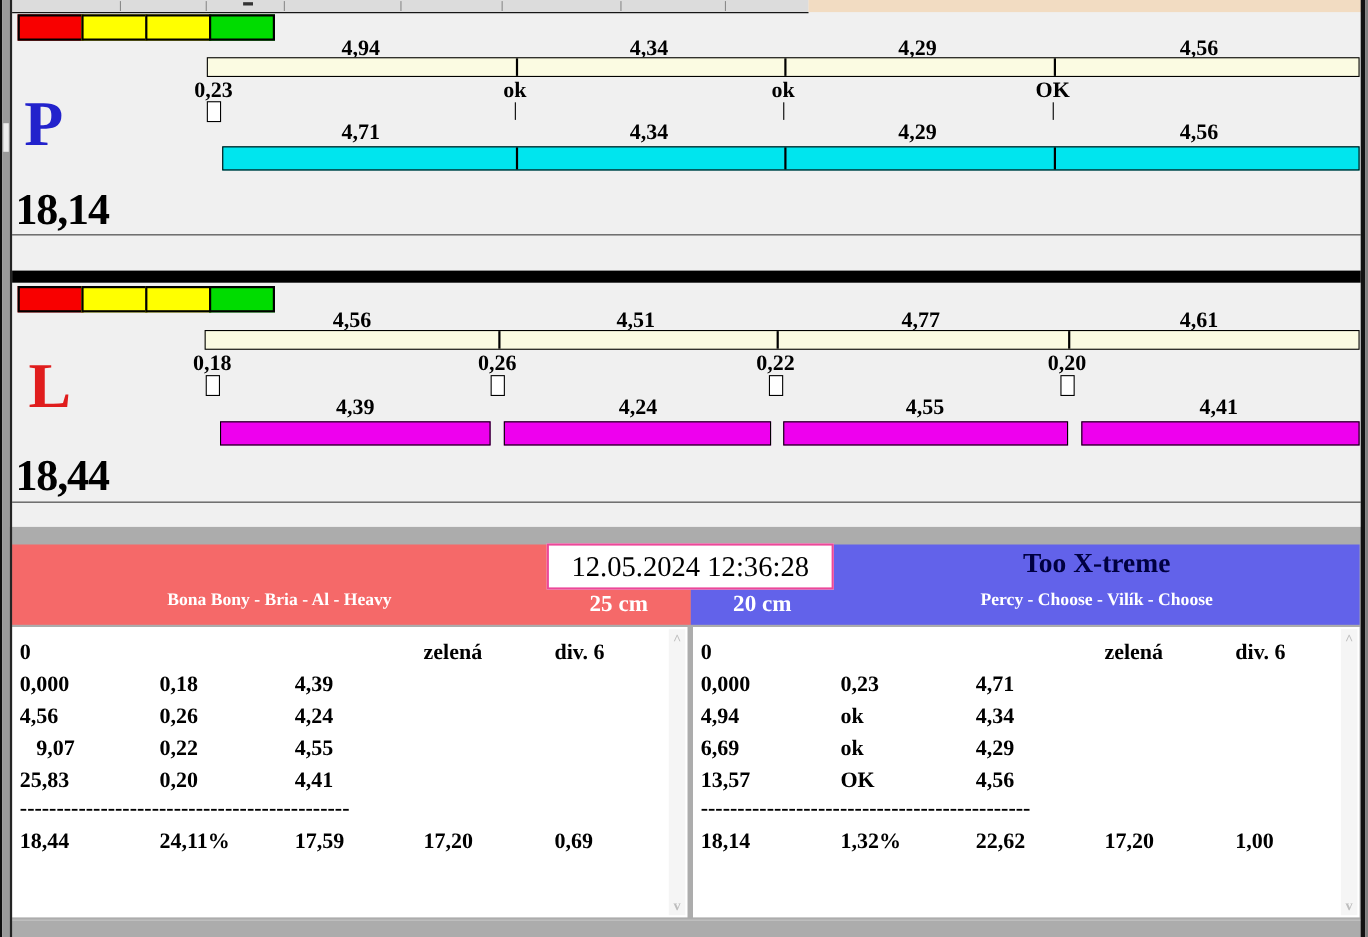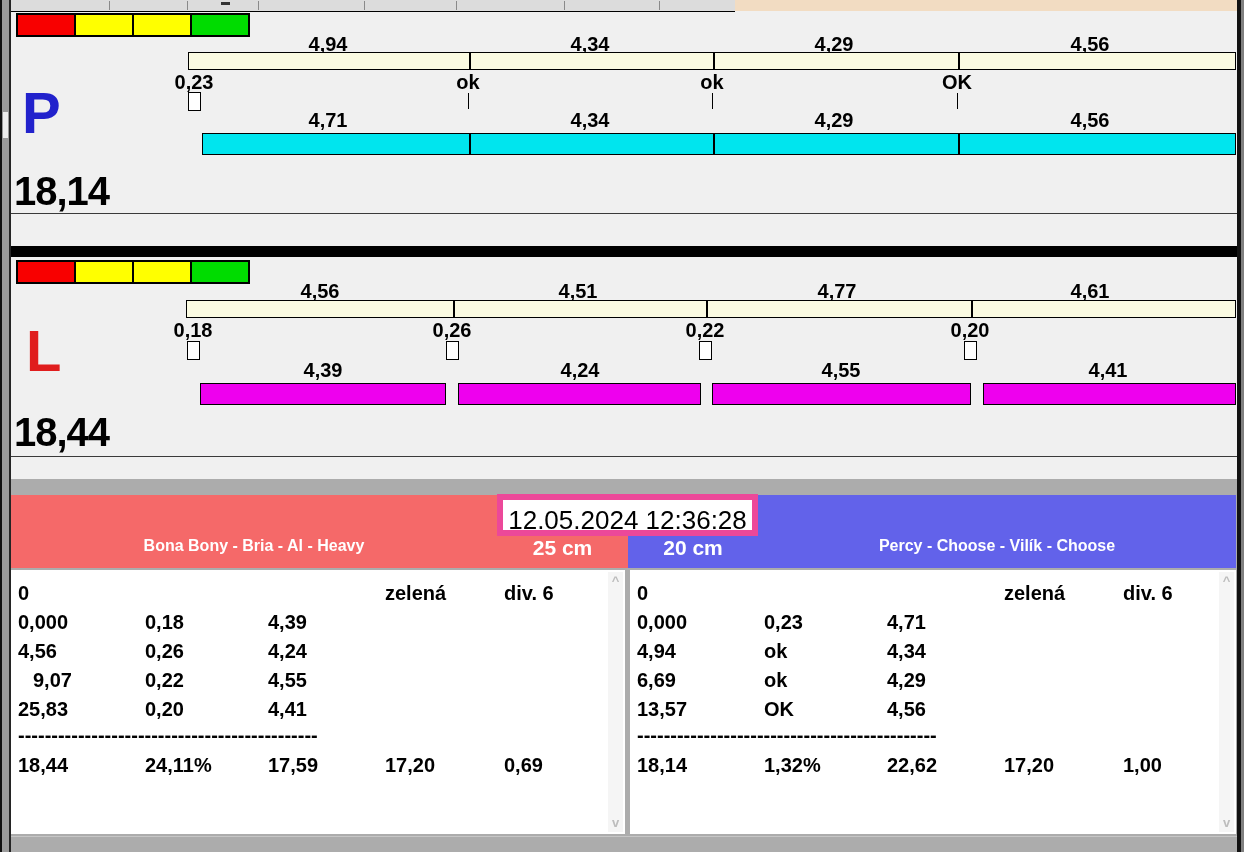--- a/index.html
+++ b/index.html
@@ -1,17 +1,17 @@
 <!DOCTYPE html>
 <html><head>
 <meta charset="utf-8">
 <style>
   html,body{margin:0;padding:0;background:#666;}
   #screen{position:relative;width:1244px;height:852px;background:#F0F0F0;
-          font-family:Liberation Sans, sans-serif;overflow:hidden;}
+          font-family:Liberation Serif, serif;overflow:hidden;}
   
   .hstrip{position:absolute;left:11px;top:0;width:724px;height:11px;background:#DCDCDC;border-bottom:1px solid #000;}
   .hdiv{position:absolute;top:1px;bottom:1px;width:1px;background:#8a8a8a;}
   .hdash{position:absolute;left:210px;top:2px;width:9px;height:3px;background:#333;}
   .peach{position:absolute;left:735px;top:0;width:503px;height:11px;background:#F2DCC2;}
   
   .lborder1{position:absolute;left:0;top:0;width:2px;height:852px;background:#101010;}
   .lborder2{position:absolute;left:2px;top:0;width:7px;height:852px;background:#9a9a9a;}
   .lthumb{position:absolute;left:3px;top:112px;width:5px;height:26px;background:#EDEDED;}
   .lborder3{position:absolute;left:9px;top:0;width:2px;height:852px;background:#242424;}
@@ -36,21 +36,21 @@
   .blackband{position:absolute;left:11px;top:246px;width:1226px;height:11px;background:#000;}
   
   .bottombg{position:absolute;left:8px;top:479px;width:1232px;height:373px;background:#ACACAC;}
   .teamhdr{position:absolute;top:495px;height:73px;}
   .hdr-left{left:11px;width:617px;background:#F56969;}
   .hdr-right{left:628px;width:608px;background:#6262EA;}
   .tname{position:absolute;top:4px;font-weight:bold;font-size:25px;color:#000;text-align:center;white-space:nowrap;}
   .tname.navy{color:#000040;}
   .tlineup{position:absolute;top:42px;font-weight:bold;font-size:16px;color:#FFF;text-align:center;white-space:nowrap;}
   .hbadge{position:absolute;top:41px;font-weight:bold;font-size:21px;color:#FFF;text-align:center;}
-  .clock{position:absolute;left:497px;top:494px;width:261px;height:42px;background:#FFF;border:6px solid #ec4899;
+  .clock{position:absolute;left:497px;top:494px;width:261px;height:42px;background:#FFF;border:2px solid #ec4899;
          box-sizing:border-box;font-size:26px;color:#000;text-align:center;line-height:40px;white-space:nowrap;}
   .rtable{position:absolute;top:570px;height:264px;background:#FFF;overflow:hidden;}
   .tbl-left{left:11px;width:614px;}
   .tbl-right{left:630px;width:606px;}
   .tcell{position:absolute;font-weight:bold;font-size:20px;color:#000;line-height:22px;white-space:nowrap;}
   .vscroll{position:absolute;right:2px;top:2px;bottom:2px;width:15px;background:#F5F5F5;}
   .sarrow{position:absolute;left:0;width:15px;text-align:center;color:#BDBDBD;font-weight:bold;font-size:13px;line-height:14px;}
   .sarrow.up{top:2px;} .sarrow.dn{bottom:2px;}
   .bottomline{position:absolute;left:8px;top:836px;width:1232px;height:1px;background:#C6C6C6;}
 </style>
@@ -164,20 +164,21 @@
 
   <div class="bottombg"></div>
 
   <div class="teamhdr hdr-left">
     <div class="tlineup" style="left:0;width:486px">Bona Bony - Bria - Al - Heavy</div>
     <div class="hbadge" style="left:486px;width:131px">25 cm</div>
   </div>
 
   <div class="teamhdr hdr-right">
     <div class="hbadge" style="left:0;width:130px">20 cm</div>
+    <div class="tname navy" style="left:130px;width:478px">Too X-treme</div>
     <div class="tlineup" style="left:130px;width:478px">Percy - Choose - Vilík - Choose</div>
   </div>
 
   <div class="clock">12.05.2024 12:36:28</div>
 
   <div class="rtable tbl-left">
     <span class="tcell" style="left:7px;top:12px">0</span>
     <span class="tcell" style="left:374px;top:12px">zelená</span>
     <span class="tcell" style="left:493px;top:12px">div. 6</span>
 

